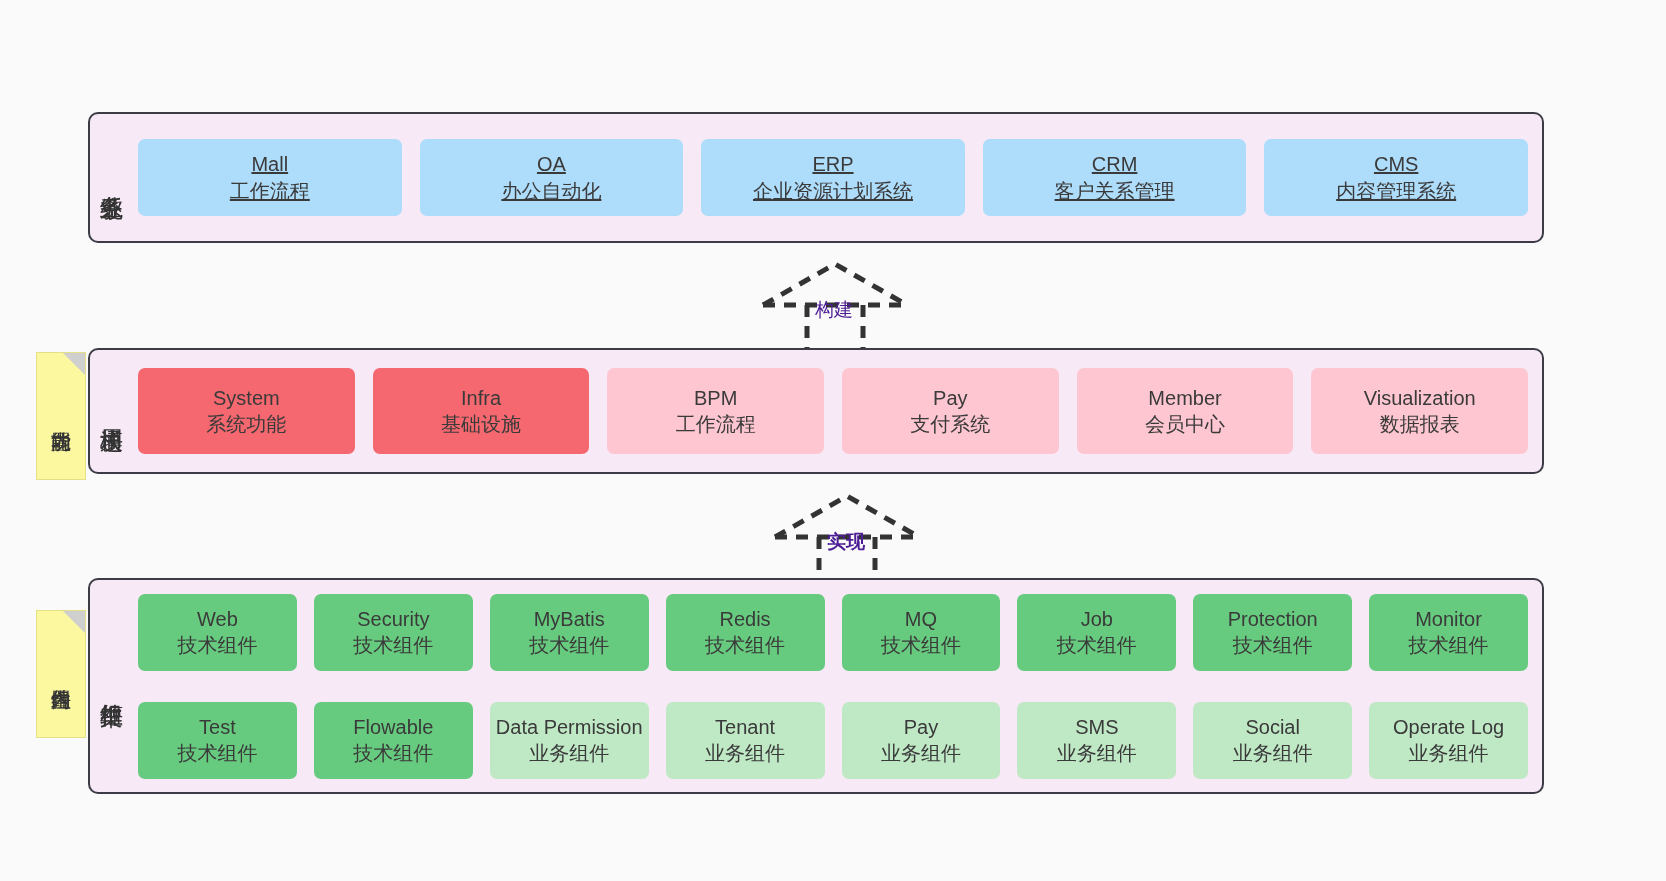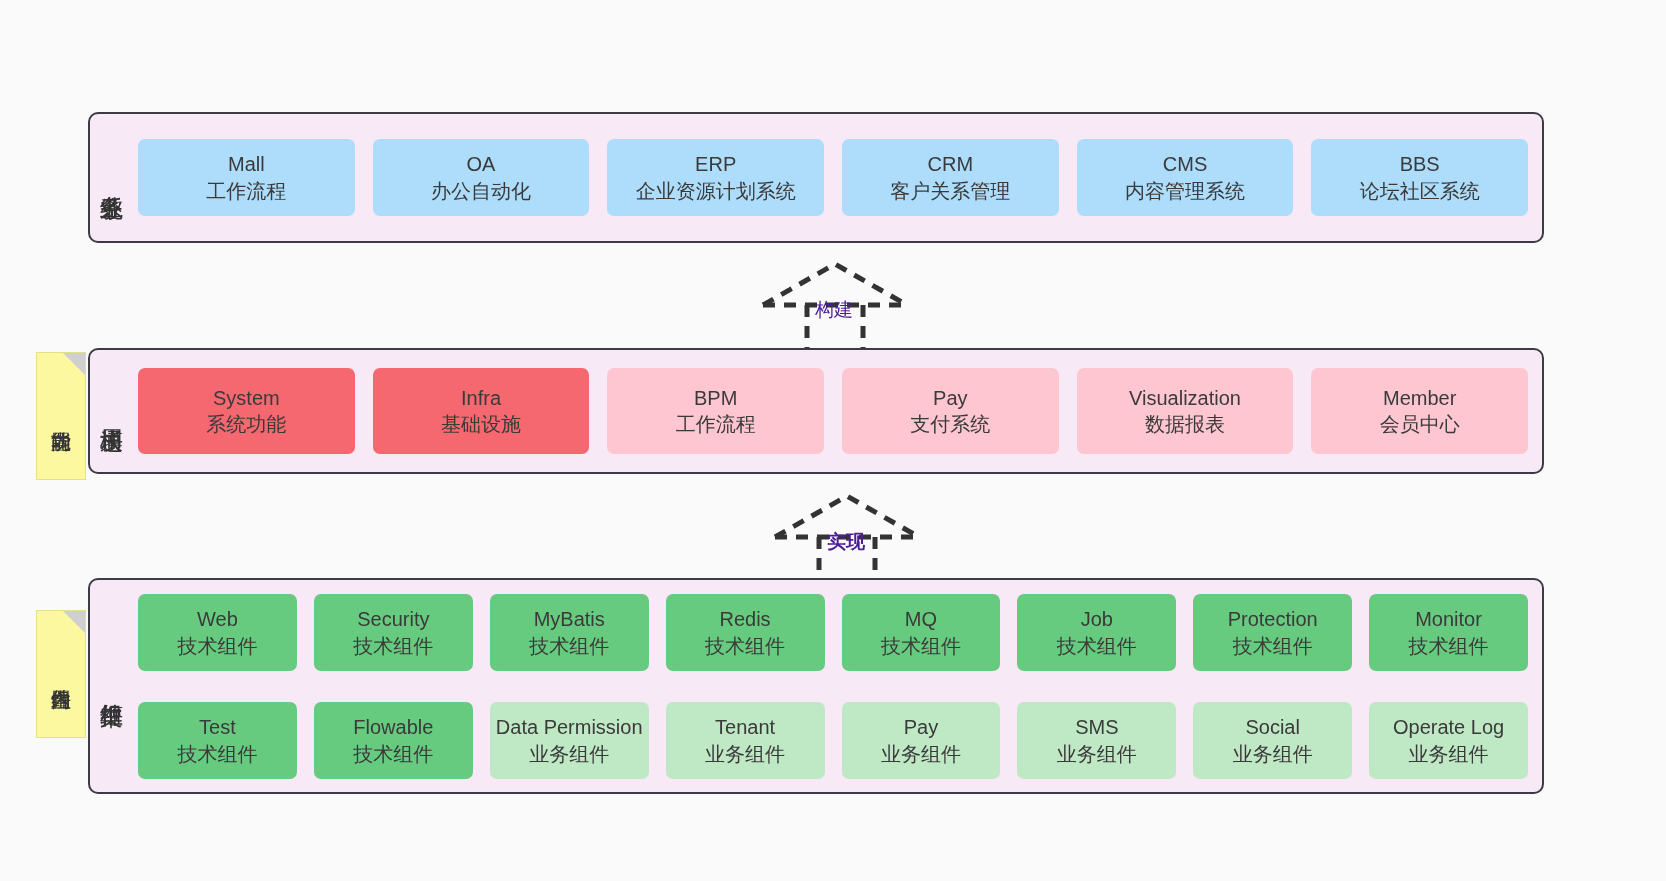--- a/index.html
+++ b/index.html
@@ -53,21 +53,21 @@
     flex: 1 1 auto;
     display: flex;
     align-items: center;
     justify-content: space-between;
     gap: 18px;
     padding: 0 14px 0 4px;
     box-sizing: border-box;
   }
   .cards.two-rows {
     flex-direction: column;
-    justify-content: flex-start;
+    justify-content: center;
     gap: 31px;
     padding: 14px 14px 14px 4px;
   }
   .card-row {
     display: flex;
     align-items: stretch;
     justify-content: space-between;
     gap: 17px;
     width: 100%;
   }
@@ -85,21 +85,21 @@
     line-height: 1.32;
     color: #3a3a3a;
     box-sizing: border-box;
     padding: 6px 4px;
     user-select: none;
   }
   .card .l1 { display: block; }
   .card .l2 { display: block; }
 
   
-  .row-business .card { height: 77px; background: #aedcfb; }
+  .row-business .card { height: 77px; background: #aedcfb; text-decoration: underline; }
   
   .row-modules .card { height: 86px; background: #fec6d1; }
   .row-modules .card.accent { background: #f5686f; }
   
   .row-framework .card { height: 77px; background: #67cb7f; }
   .row-framework .card.light { background: #bfe8c5; }
 
   
   .sticky {
     position: absolute;
@@ -167,24 +167,20 @@
       <div class="card">
         <span class="l1">CRM</span>
         <span class="l2">客户关系管理</span>
       </div>
 
       <div class="card">
         <span class="l1">CMS</span>
         <span class="l2">内容管理系统</span>
       </div>
 
-      <div class="card">
-        <span class="l1">BBS</span>
-        <span class="l2">论坛社区系统</span>
-      </div>
 
     </div>
   </div>
 
   <div class="connector" style="left:760px; top:258px; width:150px; height:100px;">
     <svg width="150" height="100" viewBox="0 0 150 100">
       <g fill="none" stroke="#333333" stroke-width="5" stroke-dasharray="12,9" stroke-linecap="butt">
         <path d="M3 47 L75 6 L147 47"></path>
         <path d="M3 47 L147 47"></path>
         <path d="M47 47 L47 97"></path>
@@ -217,27 +213,27 @@
         <span class="l1">BPM</span>
         <span class="l2">工作流程</span>
       </div>
 
       <div class="card">
         <span class="l1">Pay</span>
         <span class="l2">支付系统</span>
       </div>
 
       <div class="card">
+        <span class="l1">Member</span>
+        <span class="l2">会员中心</span>
+      </div>
+
+      <div class="card">
         <span class="l1">Visualization</span>
         <span class="l2">数据报表</span>
-      </div>
-
-      <div class="card">
-        <span class="l1">Member</span>
-        <span class="l2">会员中心</span>
       </div>
 
     </div>
   </div>
 
   <div class="connector" style="left:772px; top:490px; width:150px; height:100px;font-weight:bold;">
     <svg width="150" height="100" viewBox="0 0 150 100">
       <g fill="none" stroke="#333333" stroke-width="5" stroke-dasharray="12,9" stroke-linecap="butt">
         <path d="M3 47 L75 6 L147 47"></path>
         <path d="M3 47 L147 47"></path>

